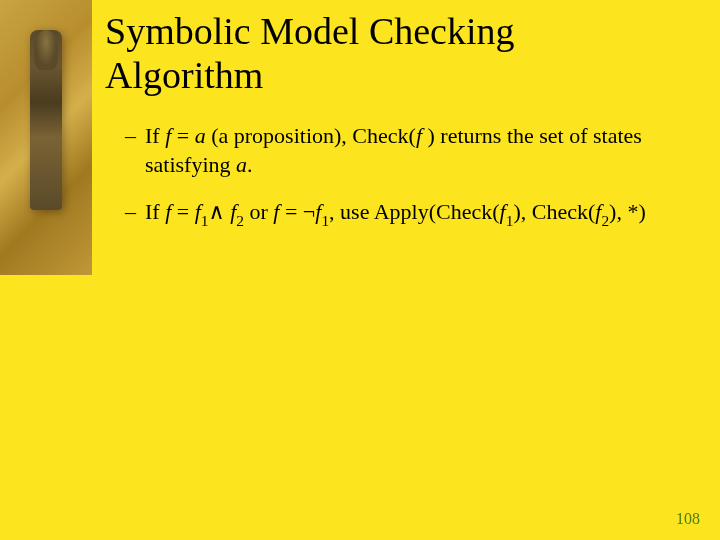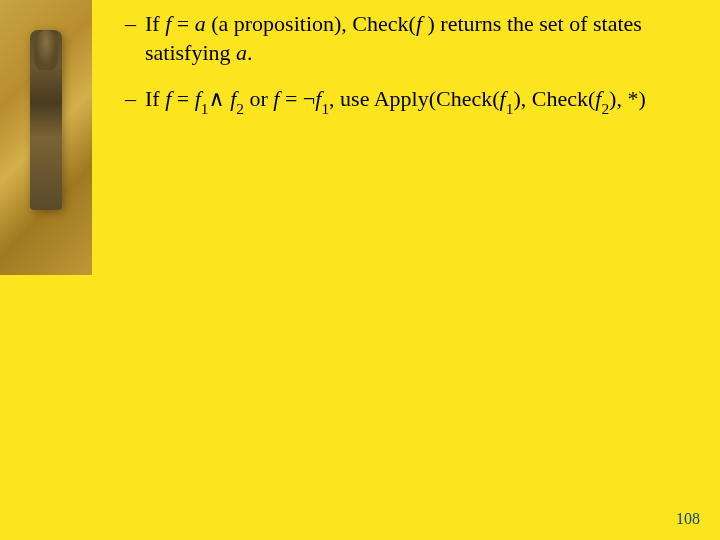--- a/index.html
+++ b/index.html
@@ -85,29 +85,33 @@
   left: 20px;
   top: 0;
 }
 .italic { font-style: italic; }
 .sub { font-size: 0.7em; vertical-align: sub; position: relative; top: 2px; }
 .page-num {
   position: absolute;
   right: 20px;
   bottom: 12px;
   font-size: 16px;
-  color: #0c4a6e;
+  color: #4d7c0f;
 }
 </style>
 </head>
 <body>
 
 <div class="sidebar-image"></div>
 
 <div class="content">
+  <h1 class="title">
+    <span>Symbolic Model Checking</span><br>
+    <span>Algorithm</span>
+  </h1>
 
 
 
   <div class="bullet-sub">
     <span class="dash">–</span>
     <span>If </span><span class="italic">f</span><span> = </span><span class="italic">a</span><span> (a proposition), Check(</span><span class="italic">f </span><span>) returns the set of states satisfying </span><span class="italic">a</span><span>.</span>
   </div>
 
   <div class="bullet-sub">
     <span class="dash">–</span>

